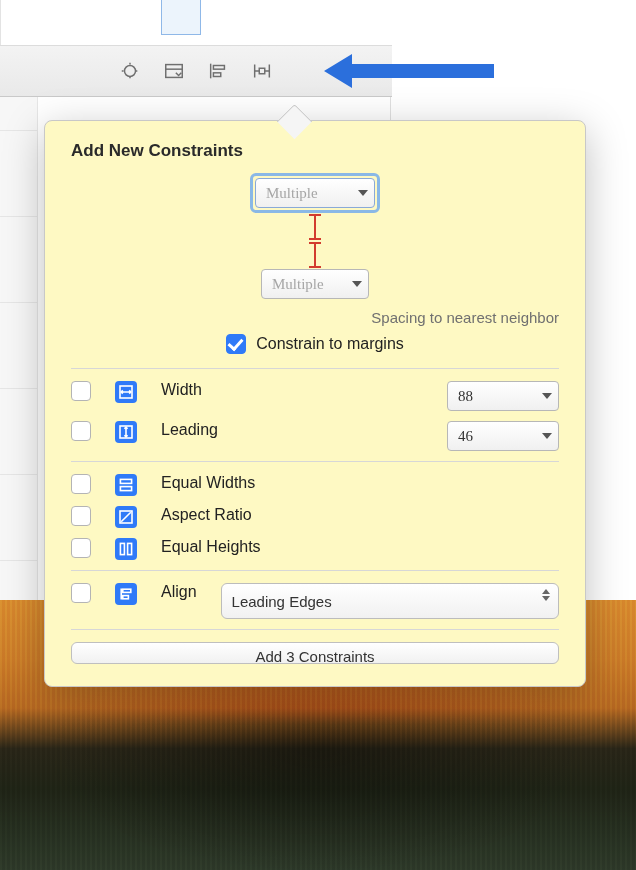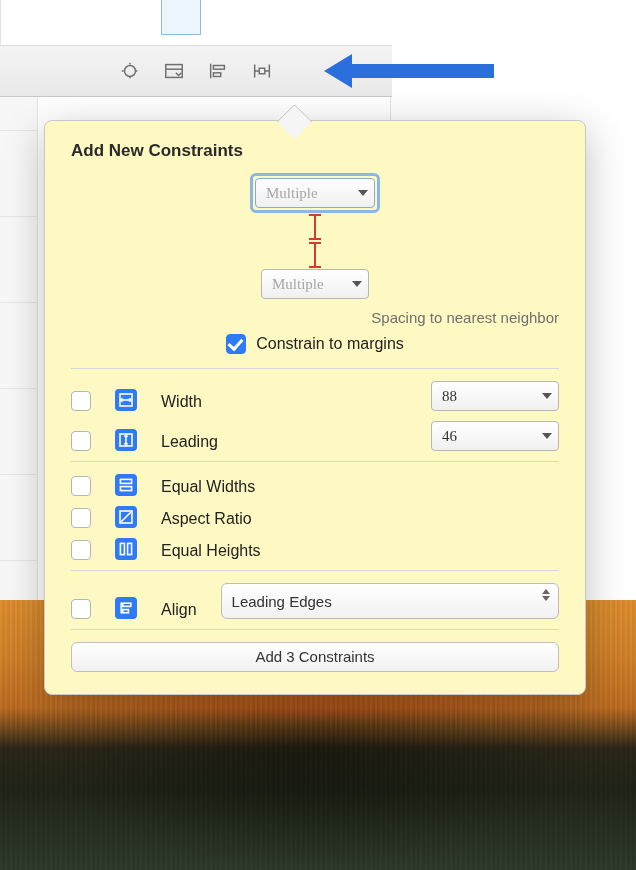--- a/index.html
+++ b/index.html
@@ -168,55 +168,55 @@
   }
   .caption {
     text-align:right;color:#707070;font-size:15px;margin:10px 0 8px;
   }
   .check-row {
     display:flex;align-items:center;justify-content:center;gap:10px;margin-bottom:14px;
   }
   .divider { border:none;border-top:1px solid #d7d7d7;margin:4px 0 12px; }
 
   .row {
-    display:flex;align-items:flex-end;gap:24px;margin-bottom:10px;
+    display:flex;align-items:flex-start;gap:24px;margin-bottom:10px;
   }
   .chk {
     width:20px;height:20px;border:1px solid #b4b4b4;border-radius:4px;background:#fff;flex:none;
     position:relative;
   }
   .chk.checked{ background:#2f7af8;border-color:#2f7af8; }
   .chk.checked::after{
     content:"";position:absolute;left:4px;top:1px;width:6px;height:11px;border:solid #fff;border-width:0 3px 3px 0;transform:rotate(42deg);
   }
   .row-icon{
     width:22px;height:22px;border-radius:4px;background:#2f7af8;flex:none;
     display:flex;align-items:center;justify-content:center;
   }
   .row-icon svg{stroke:#fff;fill:none;stroke-width:2;}
   .row .label{font-size:16px;color:#222;}
 
-  .combo.val { width:128px; margin-left:auto; }
+  .combo.val { width:112px; margin-left:auto; }
   .popup-select{
     flex:1;height:36px;border:1px solid #bcbcbc;border-radius:6px;
     background:linear-gradient(#ffffff,#f1f1f1);
     display:flex;align-items:center;padding:0 10px;font-size:15px;color:#333;
     position:relative;
   }
   .popup-select .updn{
     position:absolute;right:8px;top:5px;display:flex;flex-direction:column;gap:2px;
   }
   .popup-select .updn span{
     width:0;height:0;border-left:4px solid transparent;border-right:4px solid transparent;
   }
   .popup-select .updn .u{border-bottom:5px solid #666;}
   .popup-select .updn .d{border-top:5px solid #666;}
 
   .add-btn{
-    width:100%;height:30px;border:1px solid #bfbfbf;border-radius:6px;
+    width:100%;height:22px;border:1px solid #bfbfbf;border-radius:6px;
     background:linear-gradient(#ffffff,#f1f1f1);
     font-size:15px;color:#333;text-align:center;line-height:28px;cursor:pointer;
   }
 </style>
 </head>
 <body>
 
 <div class="canvas-area">
   <div class="canvas-rect"></div>
 </div>

